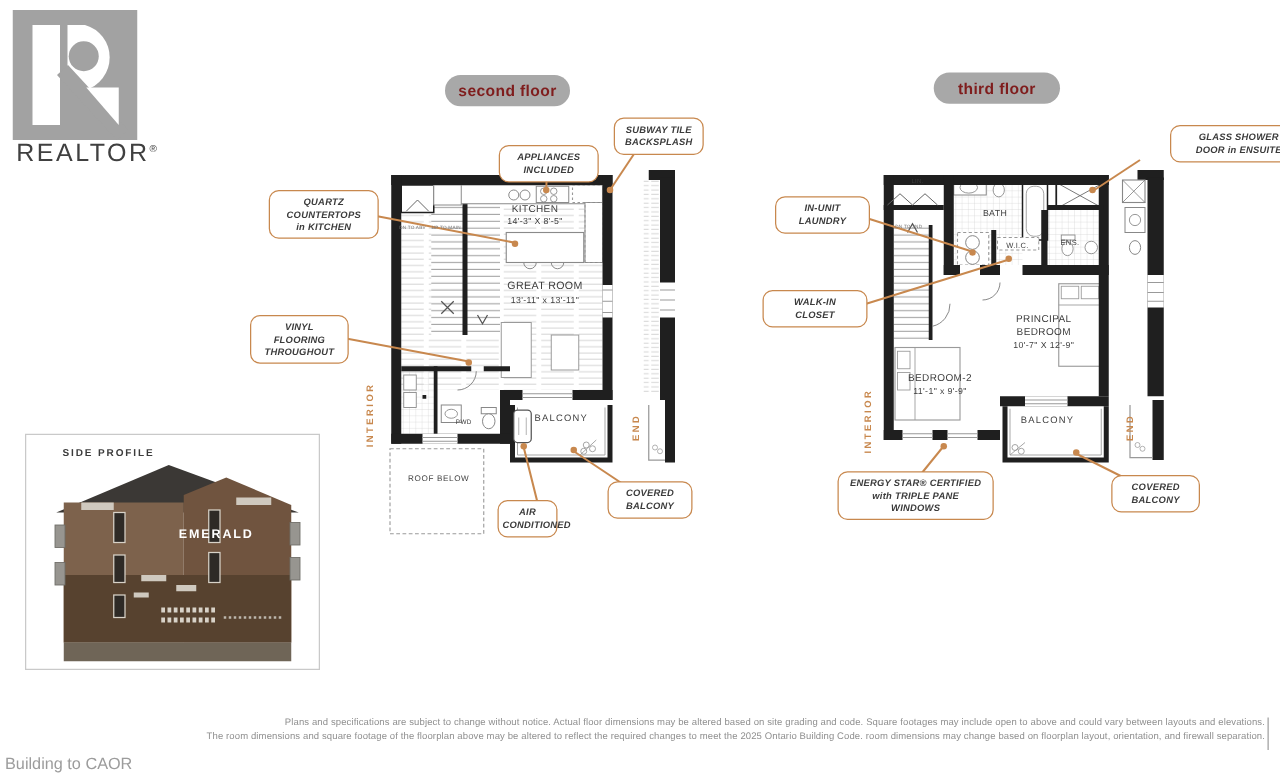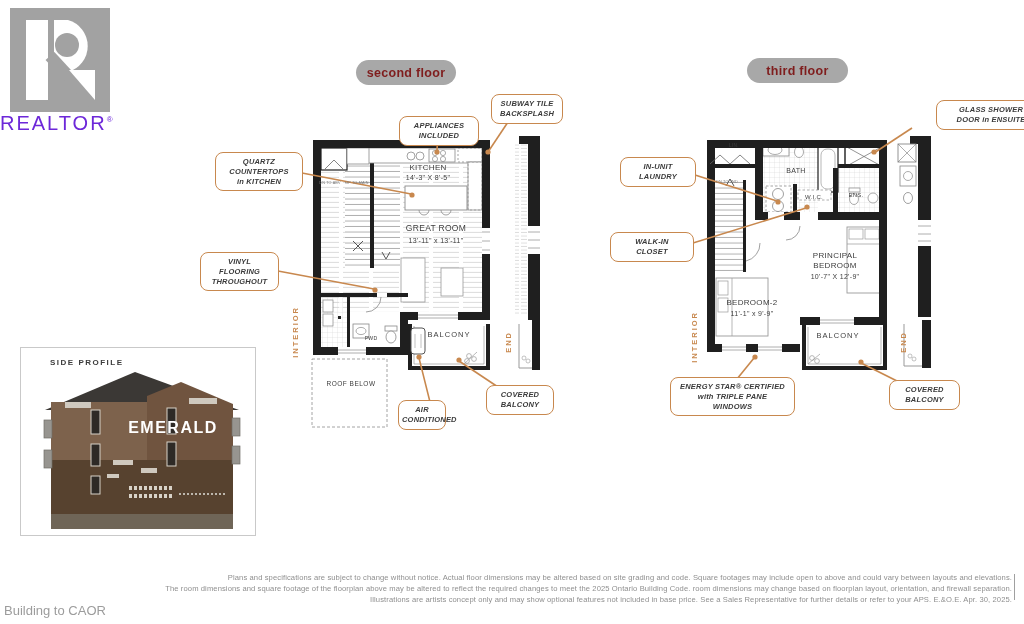--- a/index.html
+++ b/index.html
@@ -16,29 +16,29 @@
         text-align:center;white-space:pre-line;padding:4px 3px;box-sizing:border-box;
         letter-spacing:.2px;z-index:6;}
   .lbl{position:absolute;transform:translate(-50%,-50%);color:#3d3d3d;text-align:center;
         white-space:pre-line;z-index:5;line-height:1.3;letter-spacing:.3px;}
   .tiny{font-size:6px;transform:translate(-50%,-50%) scale(.62);color:#777;}
   .vlbl{position:absolute;writing-mode:vertical-rl;transform:rotate(180deg);
         color:#c8884e;font-weight:bold;font-size:7.5px;letter-spacing:2px;z-index:5;}
   .disclaimer{position:absolute;left:100px;right:12px;top:572px;text-align:right;
         color:#8f8f8f;font-size:7.6px;line-height:11px;letter-spacing:.1px;}
   #licensed{position:absolute;left:4px;top:603px;color:#9c9c9c;font-size:13px;}
-  #realtor-word{position:absolute;left:0;top:112px;color:#6d28d9;font-size:20px;
+  #realtor-word{position:absolute;left:13px;top:112px;color:#404040;font-size:20px;
         letter-spacing:2px;}
   #realtor-word sup{font-size:8px;}
   #side-profile{position:absolute;left:20px;top:347px;width:236px;height:189px;
         border:1px solid #c9c9c9;background:#fff;box-sizing:border-box;}
   #side-profile-title{position:absolute;left:29px;top:10px;font-size:8px;font-weight:bold;
         letter-spacing:1.5px;color:#3c3c3c;text-align:right;}
   #emerald-label{position:absolute;left:152px;top:80px;transform:translate(-50%,-50%);
-        color:#ffffff;font-weight:bold;font-size:16px;letter-spacing:1.5px;}
+        color:#ffffff;font-weight:bold;font-size:10px;letter-spacing:1.5px;}
   #page-edge-mark{position:absolute;left:1014px;top:574px;width:1px;height:26px;background:#a0a0a0;}
 </style>
 </head>
 <body>
 
 <div id="page">
 
   <svg class="abs" style="left:10px;top:8px" width="100" height="104" viewBox="0 0 100 104">
     <rect width="100" height="104" fill="#a2a2a2"></rect>
     <rect x="16" y="12" width="22" height="80" fill="#fff"></rect>
@@ -374,18 +374,17 @@
       <line x1="108" y1="140" x2="152" y2="140" stroke="#d8d2c8" stroke-width="4" stroke-dasharray="3,2"></line>
       <line x1="108" y1="148" x2="152" y2="148" stroke="#d8d2c8" stroke-width="4" stroke-dasharray="3,2"></line>
       <line x1="158" y1="146" x2="205" y2="146" stroke="#bdb7ad" stroke-width="2" stroke-dasharray="2,2"></line>
     </svg>
     <div id="emerald-label">EMERALD</div>
   </div>
 
   <div class="disclaimer">
     <div>Plans and specifications are subject to change without notice. Actual floor dimensions may be altered based on site grading and code. Square footages may include open to above and could vary between layouts and elevations.</div>
     <div>The room dimensions and square footage of the floorplan above may be altered to reflect the required changes to meet the 2025 Ontario Building Code. room dimensions may change based on floorplan layout, orientation, and firewall separation.</div>
-    <div>Illustrations are artists concept only and may show optional features not included in base price. See a Sales Representative for further details or refer to your APS. E.&amp;O.E. Apr. 30, 2025.</div>
   </div>
   <div id="page-edge-mark"></div>
   <div id="licensed">Building to CAOR</div>
 
 </div>
 
 </body></html>

